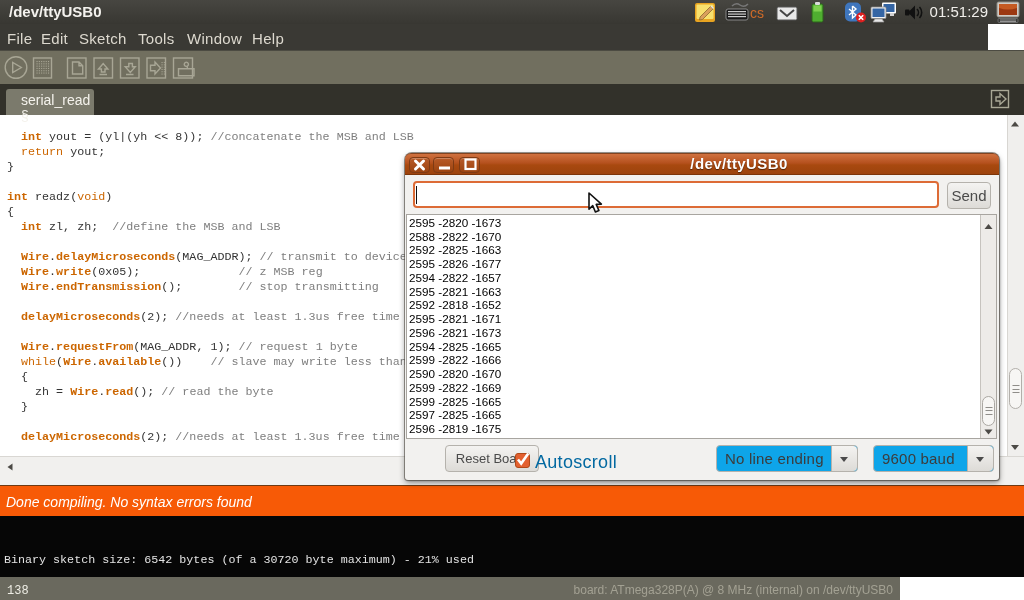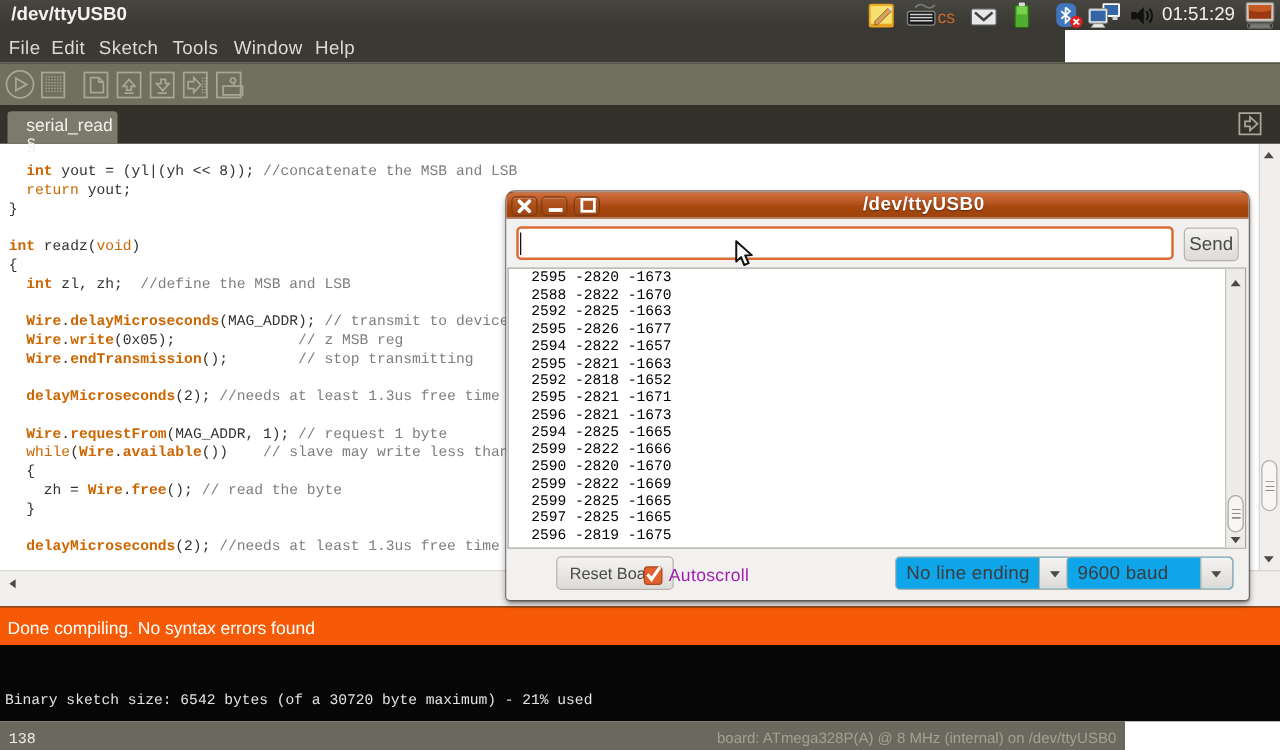--- a/index.html
+++ b/index.html
@@ -4,65 +4,65 @@
 <style>
 * { margin:0; padding:0; box-sizing:border-box; }
 html,body { width:1024px; height:600px; overflow:hidden; }
 body { font-family:"Liberation Sans", sans-serif; position:relative; background:#fff; }
 .abs { position:absolute; }
 
 #panel { left:0; top:0; width:1024px; height:24px; background:linear-gradient(#474641,#383732); }
 #panel .apptitle { left:9px; top:3px; color:#f4f2ee; font-size:15px; font-weight:bold; }
 #clock { right:36px; top:3px; color:#f0eeea; font-size:15px; }
 
-#menubar { left:0; top:24px; width:852px; height:26px; background:#3a3934; color:#ddd9cf; font-size:15px; letter-spacing:0.3px; }
+#menubar { left:0; top:24px; width:988px; height:26px; background:#3a3934; color:#ddd9cf; font-size:15px; letter-spacing:0.3px; }
 #menubar span { position:absolute; top:6px; }
 
 #toolbar { left:0; top:50px; width:1024px; height:34px; background:#716f5f; border-top:1px solid #4c4b42; }
 
 #tabbar { left:0; top:84px; width:1024px; height:31px; background:#32312a; }
 #tab { left:6px; top:5px; width:88px; height:26px; background:#7b7a6c; border-radius:3px 3px 0 0; color:#f4f2ec; font-size:14px; position:absolute; }
 #tab span { position:absolute; left:15px; top:3px; }
 
 #editor { left:0; top:115px; width:1024px; height:341px; background:#fff; overflow:hidden; }
 #code { position:absolute; left:7px; top:15px; font-family:"Liberation Mono", monospace; font-size:11.7px; line-height:15px; white-space:pre; color:#333; }
 #code b { color:#c60; font-weight:bold; }
 #code i { color:#c60; font-style:normal; }
 #code u { color:#7e7e7e; text-decoration:none; }
 
 #vsb { left:1007px; top:115px; width:17px; height:341px; background:#f0efed; border-left:1px solid #d8d6d2; }
 #vsb .thumb { position:absolute; left:1px; top:253px; width:13px; height:41px; background:#f7f6f4; border:1px solid #b2afaa; border-radius:7px; }
 .grip { position:absolute; left:50%; top:50%; width:7px; height:8px; transform:translate(-50%,-50%); background:repeating-linear-gradient(#8f8d89 0 1px, transparent 1px 3.5px); }
 
 #hrow { left:0; top:456px; width:1024px; height:30px; background:#f1f0ee; border-top:1px solid #d9d7d3; }
 
-#obar { left:0; top:485px; width:1024px; height:31px; border-top:1px solid #6e3a14; background:#f75a06; color:#fff; font-size:14px; }
+#obar { left:0; top:485px; width:1024px; height:31px; border-top:1px solid #6e3a14; background:#f75a06; color:#fff; font-size:14px;font-style:italic; }
 #obar span { position:absolute; left:6px; top:8px; }
 
 #console { left:0; top:516px; width:1024px; height:61px; background:#060606; color:#e3e3e3; font-family:"Liberation Mono", monospace; font-size:11.7px;padding-left:34px; }
 #console span { position:absolute; left:4px; top:37px; }
 
 #sbar { left:0; top:577px; width:900px; height:23px; background:#6a695e; font-size:13px; }
 #sbar .l { position:absolute; left:7px; top:7px; color:#eeede5; font-family:"Liberation Mono", monospace; font-size:12px; }
 #sbar .r { position:absolute; right:7px; top:6px; color:#a3a193; font-size:12px; }
 
 #win { left:405px; top:153px; width:594px; height:327px; background:#f2f1ef; border-radius:7px 7px 3px 3px; box-shadow:0 0 0 1px rgba(82,76,68,.6), 0 3px 6px rgba(0,0,0,.4), 1px 1px 2px rgba(0,0,0,.3); }
 #wtitle { position:absolute; left:0; top:0; width:594px; height:22px; border-radius:6px 6px 0 0; background:linear-gradient(#d0713f,#b5511e 45%,#a8490f 55%,#9d430d); border-top:1px solid #83431f; border-bottom:1px solid #7c3408; }
 #wtitle .cap { position:absolute; left:254px; top:1px; width:160px; text-align:center; color:#fff; font-weight:bold; font-size:15px; letter-spacing:0.4px; text-shadow:0 1px 1px rgba(0,0,0,.5); }
 .wbtn { position:absolute; top:3px; width:21px; height:16px; border:1px solid #7e3a14; border-radius:4px; background:linear-gradient(#b95b28,#9c430f); box-shadow:inset 0 1px 0 rgba(255,255,255,.25); }
 #winput { position:absolute; left:8px; top:28px; width:526px; height:27px; background:#fff; border:2px solid #dd6b36; border-radius:4px; }
 #caret { position:absolute; left:11px; top:33px; width:1px; height:18px; background:#111; }
 #send { position:absolute; left:542px; top:29px; width:44px; height:27px; background:linear-gradient(#f4f3f1,#dddbd7); border:1px solid #b5b2ac; border-radius:4px; color:#4a4a4a; font-size:15px; text-align:center; line-height:25px; }
 #tarea { position:absolute; left:1px; top:61px; width:591px; height:225px; background:#fff; border:1px solid #a8a5a0; }
-#tdata { position:absolute; left:18px; top:1px; font-family:Liberation Mono, monospace; font-size:11.7px; line-height:13.73px; color:#000; white-space:pre; }
+#tdata { position:absolute; left:2px; top:1px; font-family:Liberation Sans, sans-serif; font-size:11.7px; line-height:13.73px; color:#000; white-space:pre; }
 #tsb { position:absolute; right:0; top:0; width:16px; height:223px; background:#edebe8; border-left:1px solid #c6c3be; }
 #tsb .thumb { position:absolute; left:1px; top:181px; width:13px; height:30px; background:#f7f6f4; border:1px solid #aaa7a2; border-radius:7px; }
 #rbtn { position:absolute; left:7px; top:292px; width:94px; height:27px; background:linear-gradient(#f4f3f1,#dddbd7); border:1px solid #b5b2ac; border-radius:4px; color:#4a4a4a; font-size:13px; text-align:center; line-height:25px;margin-left:33px; }
 #chk { position:absolute; left:110px; top:300px; width:15px; height:15px; background:#e3602f; border:1px solid #b04818; border-radius:3px; }
-#aslbl { position:absolute; left:130px; top:299px; color:#a21caf; font-size:14px; letter-spacing:0.3px; }
+#aslbl { position:absolute; left:130px; top:299px; color:#0369a1; font-size:18px; letter-spacing:0.3px; }
 .combo { position:absolute; top:292px; height:27px; background:#0ea5e9; border:1px solid #b5b2ac; border-radius:4px; color:#3c3c3c; font-size:15px; letter-spacing:0.2px; }
 .combo .txt { position:absolute; left:8px; top:3.5px; }
 .combo .btn { position:absolute; right:0; top:0; width:26px; height:25px; background:linear-gradient(#f4f3f1,#dddbd7); border-left:1px solid #b5b2ac; border-radius:0 4px 4px 0; }
 .darr { position:absolute; width:0; height:0; border-left:4px solid transparent; border-right:4px solid transparent; border-top:5px solid #4a4a4a; }
 svg { position:absolute; }
 </style>
 </head>
 <body>
 
   <div class="abs" id="editor">
@@ -76,21 +76,21 @@
 
   <b>Wire</b>.<b>delayMicroseconds</b>(MAG_ADDR); <u>// transmit to device</u>
   <b>Wire</b>.<b>write</b>(0x05);              <u>// z MSB reg</u>
   <b>Wire</b>.<b>endTransmission</b>();        <u>// stop transmitting</u>
 
   <b>delayMicroseconds</b>(2); <u>//needs at least 1.3us free time</u>
 
   <b>Wire</b>.<b>requestFrom</b>(MAG_ADDR, 1); <u>// request 1 byte</u>
   <i>while</i>(<b>Wire</b>.<b>available</b>())    <u>// slave may write less than</u>
   {
-    zh = <b>Wire</b>.<b>free</b>(); <u>// read the byte</u>
+    zh = <b>Wire</b>.<b>read</b>(); <u>// read the byte</u>
   }
 
   <b>delayMicroseconds</b>(2); <u>//needs at least 1.3us free time</u></div>
   </div>
   <div class="abs" id="vsb">
     <div class="thumb">
       <div class="grip"></div>
     </div>
   </div>
   <div class="abs" id="hrow"></div>
@@ -301,21 +301,21 @@
       </div>
     </div>
     <div id="rbtn">Reset Board</div>
     <div id="chk"></div>
     <span id="aslbl">Autoscroll</span>
     <div class="combo" style="left:311px; width:142px">
       <span class="txt">No line ending</span>
       <span class="btn"></span>
       <span class="darr" style="right:9px; top:11px"></span>
     </div>
-    <div class="combo" style="left:448px; width:134px">
+    <div class="combo" style="left:468px; width:121px">
       <span class="txt">9600 baud</span>
       <span class="btn"></span>
       <span class="darr" style="right:9px; top:11px"></span>
     </div>
   </div>
 
   <svg width="1024" height="600" viewBox="0 0 1024 600" style="left:0;top:0;pointer-events:none">
 
     <path d="M1015 121.5 l4 5 h-8 z" fill="#4c4a46"></path>
     <path d="M1011 445 h8 l-4 5 z" fill="#4c4a46"></path>

